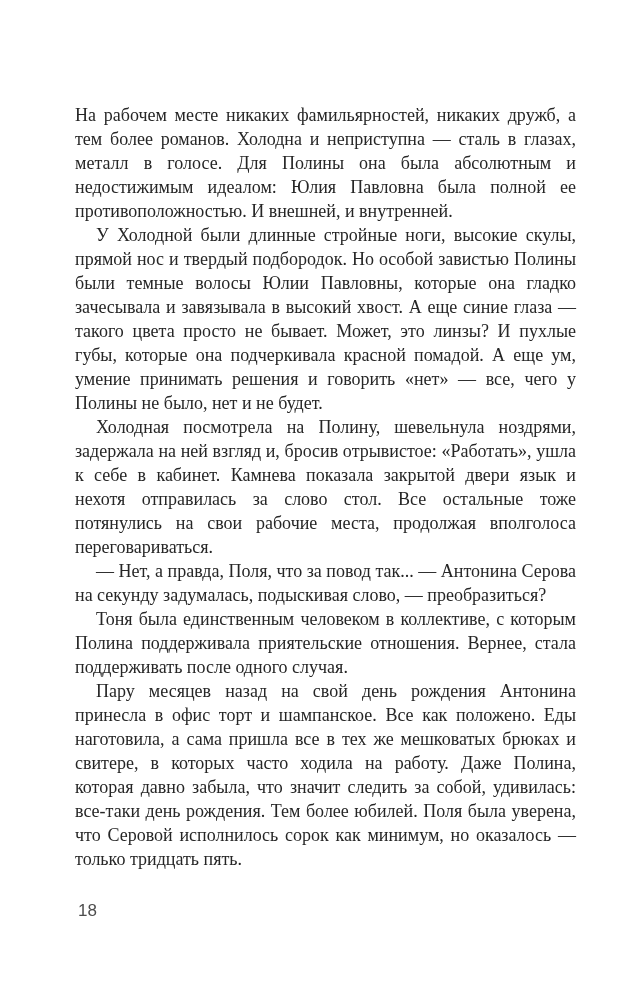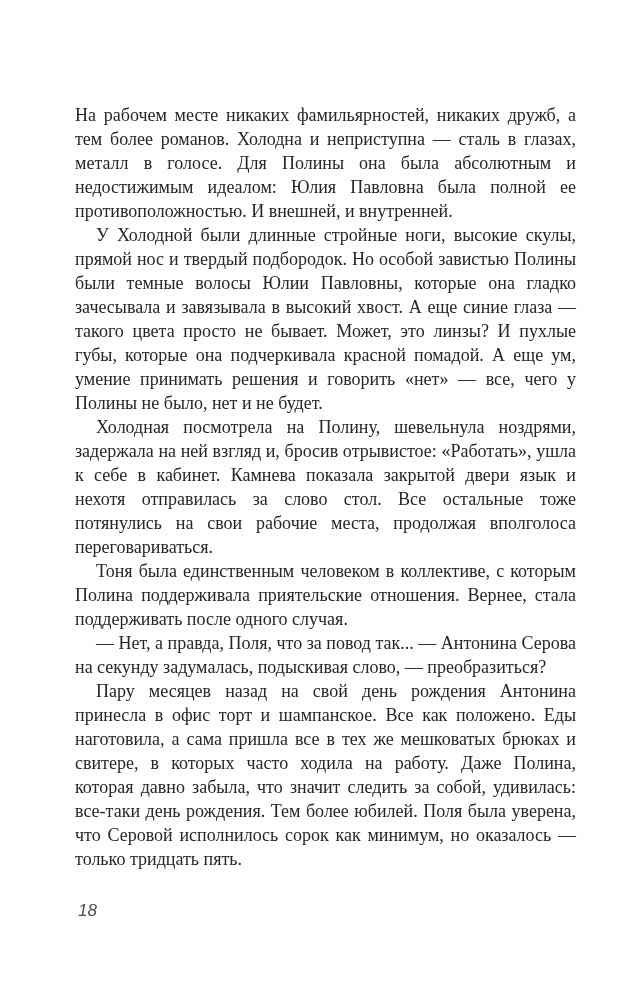--- a/index.html
+++ b/index.html
@@ -47,33 +47,32 @@
     text-indent: 21px;
   }
   .page-number {
     position: absolute;
     left: 78px;
     top: 901px;
     font-family: "Liberation Sans", sans-serif;
     font-size: 17px;
     line-height: 20px;
     color: #4d4d4d;
-    font-style: italic;
   }
 </style>
 </head>
 <body>
 
 <div class="page">
 
 
   <div class="text-block">
     <p>На рабочем месте никаких фамильярностей, никаких дружб, а тем более романов. Холодна и неприступна — сталь в глазах, металл в голосе. Для Полины она была абсолютным и недостижимым идеалом: Юлия Павловна была полной ее противоположностью. И внешней, и внутренней.</p>
     <p class="indent">У Холодной были длинные стройные ноги, высокие скулы, прямой нос и твердый подбородок. Но особой завистью Полины были темные волосы Юлии Павловны, которые она гладко зачесывала и завязывала в высокий хвост. А еще синие глаза — такого цвета просто не бывает. Может, это линзы? И пухлые губы, которые она подчеркивала красной помадой. А еще ум, умение принимать решения и говорить «нет» — все, чего у Полины не было, нет и не будет.</p>
     <p class="indent">Холодная посмотрела на Полину, шевельнула ноздрями, задержала на ней взгляд и, бросив отрывистое: «Работать», ушла к себе в кабинет. Камнева показала закрытой двери язык и нехотя отправилась за слово стол. Все остальные тоже потянулись на свои рабочие места, продолжая вполголоса переговариваться.</p>
+    <p class="indent">— Нет, а правда, Поля, что за повод так... — Антонина Серова на секунду задумалась, подыскивая слово, — преобразиться?</p>
     <p class="indent">Тоня была единственным человеком в коллективе, с которым Полина поддерживала приятельские отношения. Вернее, стала поддерживать после одного случая.</p>
-    <p class="indent">— Нет, а правда, Поля, что за повод так... — Антонина Серова на секунду задумалась, подыскивая слово, — преобразиться?</p>
     <p class="indent">Пару месяцев назад на свой день рождения Антонина принесла в офис торт и шампанское. Все как положено. Еды наготовила, а сама пришла все в тех же мешковатых брюках и свитере, в которых часто ходила на работу. Даже Полина, которая давно забыла, что значит следить за собой, удивилась: все-таки день рождения. Тем более юбилей. Поля была уверена, что Серовой исполнилось сорок как минимум, но оказалось — только тридцать пять.</p>
   </div>
 
   <div class="page-number">18</div>
 
 </div>
 
 </body></html>

